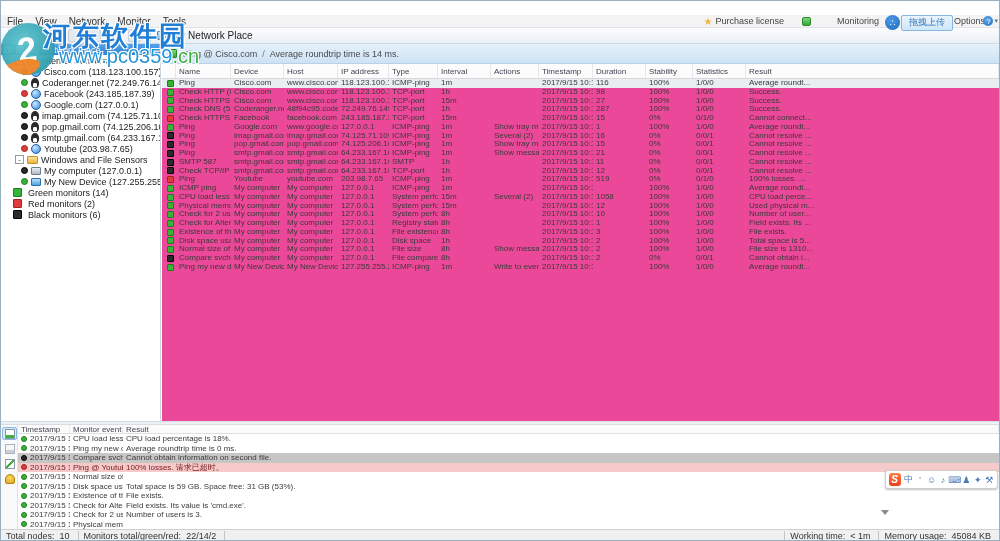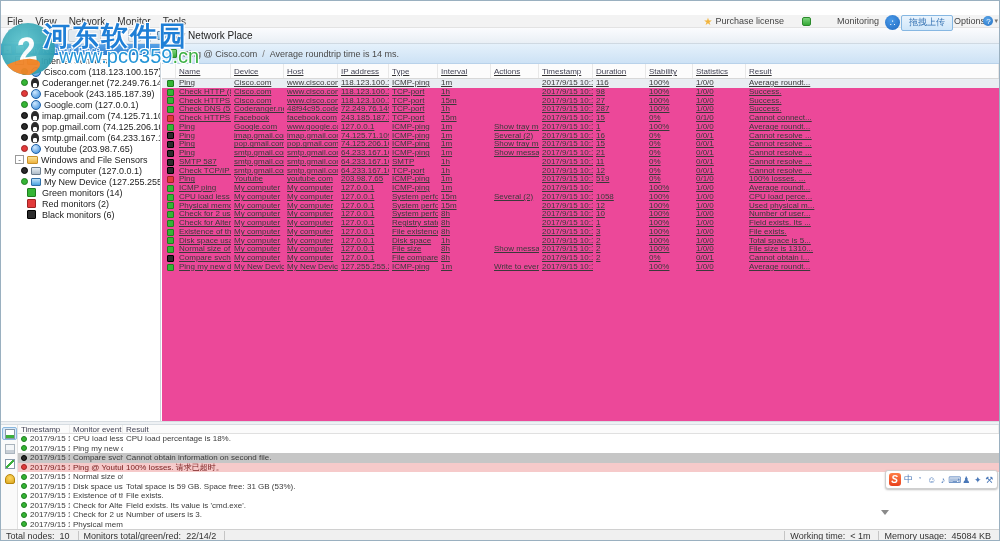--- a/index.html
+++ b/index.html
@@ -44,21 +44,21 @@
   .loclabel{font-size:10px;color:#222;}
 
   
   .sidebar{position:absolute;left:0;top:43px;width:160px;height:377px;background:#fff;
     border-right:1px solid #cdd5dc;box-sizing:border-box;overflow:hidden;}
   .titem{height:11px;display:flex;align-items:center;font-size:9px;color:#222;white-space:nowrap;}
   .titem>*{flex:none;}
   .k-root{padding-left:2px;}
   .k-folder{padding-left:14px;}
   .k-leaf{padding-left:20px;}
-  .k-group{padding-left:26px;}
+  .k-group{padding-left:12px;}
   .sel-true{background:linear-gradient(#56a2e8,#2f7fd0);color:#fff;}
   .expander{width:9px;height:9px;border:1px solid #9a9a9a;background:#fff;color:#444;
     font-size:8px;line-height:7px;text-align:center;margin-right:3px;box-sizing:border-box;}
   .dot{width:7px;height:7px;border-radius:50%;margin-right:3px;box-sizing:border-box;}
   .k-group .dot{width:9px;height:9px;border-radius:1px;}
   .d-green{background:#35b535;border:1px solid #1f7d1f;}
   .d-red{background:#e23a3a;border:1px solid #9d2323;}
   .d-black{background:#2b2b2b;border:1px solid #000;}
   .ticon{margin-right:3px;box-sizing:border-box;}
   .i-globe-icon{width:10px;height:10px;border-radius:50%;background:radial-gradient(circle at 35% 30%,#cfe8ff,#3187d8);border:1px solid #1d5fa6;}
@@ -70,21 +70,21 @@
   .tlabel{overflow:hidden;}
 
   
   .main{position:absolute;left:161px;top:43px;right:0;height:377px;background:#ec4899;overflow:hidden;}
   .infobar{position:absolute;left:0;top:0;width:100%;height:20px;
     background:linear-gradient(#e5f1fb,#cde2f5);border-bottom:1px solid #b9d2ea;box-sizing:border-box;
     display:flex;align-items:center;font-size:9px;color:#4a4a4a;}
   .inficon{width:9px;height:9px;background:linear-gradient(#7ed47e,#35a835);border:1px solid #2c8a2c;
     border-radius:1px;margin:0 6px 0 6px;box-sizing:border-box;}
   .infsep{margin:0 5px;color:#777;}
-  .tgrid{display:grid;grid-template-columns:14px 55px 53px 54px 51px 49px 53px 48px 54px 53px 47px 53px 1fr;text-decoration:underline;}
+  .tgrid{display:grid;grid-template-columns:14px 55px 53px 54px 51px 49px 53px 48px 54px 53px 47px 53px 1fr;}
   .thead{position:absolute;left:0;top:20px;width:100%;height:15px;background:#fcfcfc;
     border-bottom:1px solid #d8d8d8;box-sizing:border-box;align-items:stretch;}
   .hcell{font-size:8px;color:#445;padding:3px 0 0 3px;border-right:1px solid #e8e8e8;
     white-space:nowrap;overflow:hidden;box-sizing:border-box;}
   .rows{position:absolute;left:0;top:35px;width:100%;bottom:0;overflow:hidden;}
   .trow{height:8.75px;align-items:center;font-size:8px;color:#3a3a3a;}
   .trow .cell{padding-left:3px;white-space:nowrap;overflow:hidden;line-height:8.75px;}
   .rsel-true{background:#e9eef3;}
   .sqwrap{display:flex;align-items:center;justify-content:center;}
   .sq{width:7px;height:7px;border-radius:1px;box-sizing:border-box;}
@@ -780,20 +780,21 @@
           <div class="jcell">CPU load less t...</div>
           <div class="jcell">CPU load percentage is 18%.</div>
         </div>
 
         <div class="jrow jgrid">
           <div class="jcell jts">
             <span class="dot d-green"></span>
             <span>2017/9/15 1...</span>
           </div>
           <div class="jcell">Ping my new de...</div>
+          <div class="jcell">Average roundtrip time is 0 ms.</div>
         </div>
 
         <div class="jrow jgrid jbg-sel">
           <div class="jcell jts">
             <span class="dot d-black"></span>
             <span>2017/9/15 1...</span>
           </div>
           <div class="jcell">Compare svcho...</div>
           <div class="jcell">Cannot obtain information on second file.</div>
         </div>

